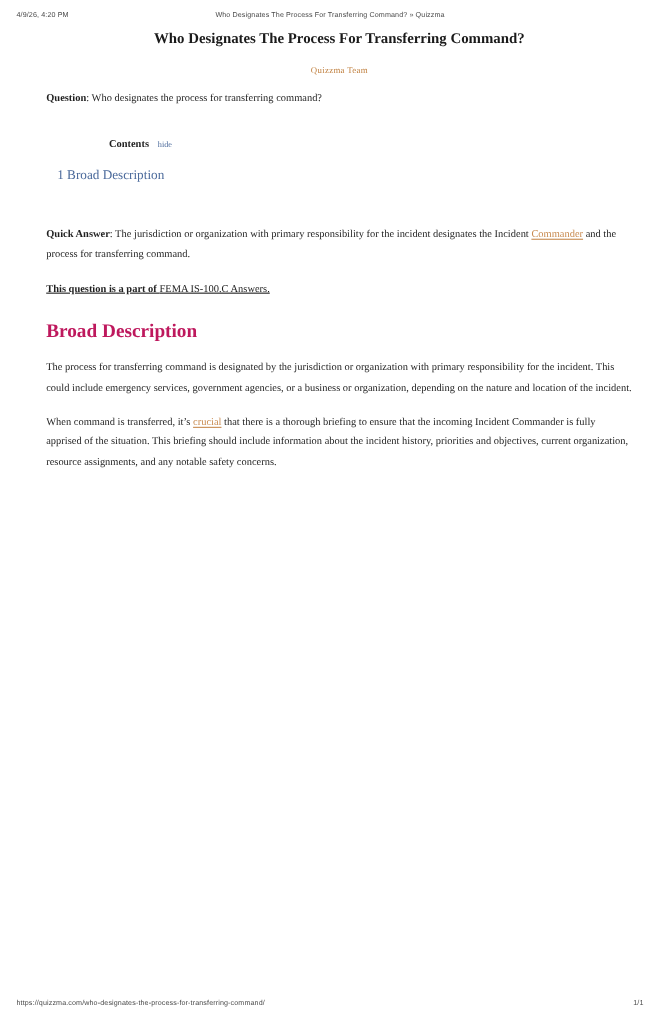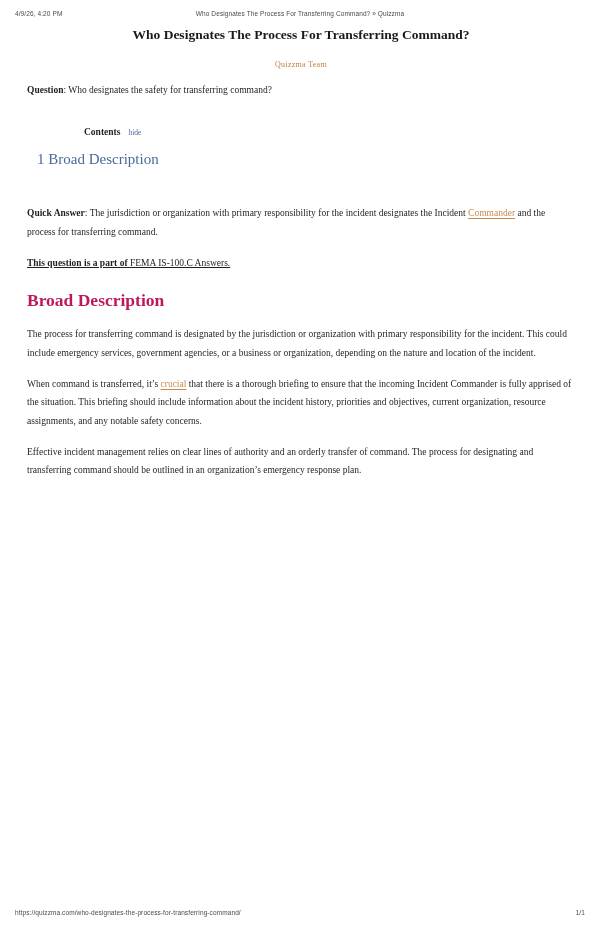--- a/index.html
+++ b/index.html
@@ -27,21 +27,21 @@
   .print-header .ph-date { position: absolute; left: 0; top: 0; }
   .print-header .ph-title { position: absolute; left: 0; right: 0; top: 0; text-align: center; }
   .print-footer { bottom: 8px; height: 10px; }
   .print-footer .pf-url { position: absolute; left: 0; top: 0; }
   .print-footer .pf-page { position: absolute; right: 0; top: 0; }
 
   
   .article {
     position: absolute;
     top: 24px;
-    left: 27px;
+    left: 42px;
     right: 25px;
   }
   .article-title {
     text-align: center;
     font-size: 13.5px;
     font-weight: bold;
     color: #1a1a1a;
     margin-top: 3px;
   }
   .byline {
@@ -69,21 +69,21 @@
   .toc-head .toc-title { font-weight: bold; color: #1f1f1f; padding-left: 47px; }
   .toc-head .toc-toggle {
     font-size: 7.5px;
     color: #4b6a9b;
     text-decoration: none;
     margin-left: 8px;
   }
   .toc-list { list-style: none; margin-top: 13px; }
   .toc-list li { margin-bottom: 10px; }
   .toc-list a {
-    font-size: 15px;
+    font-size: 12px;
     color: #4b6a9b;
     text-decoration: none;
   }
 
   p.body-text {
     font-size: 9.5px;
     line-height: 18.7px;
     margin-bottom: 12px;
     color: #1f1f1f;
   }
@@ -112,41 +112,40 @@
 </header>
 
 <main class="article">
 
   <h1 class="article-title">Who Designates The Process For Transferring Command?</h1>
 
   <div class="byline">
     <a href="#">Quizzma Team</a>
   </div>
 
-  <p class="question-line"><b>Question</b><span>: Who designates the safety for transferring command?</span></p>
+  <p class="question-line"><b>Question</b><span>: Who designates the process for transferring command?</span></p>
 
   <nav class="toc">
     <div class="toc-head">
       <span class="toc-title">Contents</span><a href="#" class="toc-toggle">hide</a>
     </div>
     <ul class="toc-list">
       <li><a href="#">1 Broad Description</a></li>
     </ul>
   </nav>
 
   <p class="body-text"><b>Quick Answer</b><span>: The jurisdiction or organization with primary responsibility for the incident designates the Incident </span><a href="#" class="inline-link">Commander</a><span> and the process for transferring command.</span></p>
 
   <p class="body-text part-of"><b>This question is a part of </b><span>FEMA IS-100.C Answers.</span></p>
 
   <h2 class="section-heading">Broad Description</h2>
 
   <p class="body-text">The process for transferring command is designated by the jurisdiction or organization with primary responsibility for the incident. This could include emergency services, government agencies, or a business or organization, depending on the nature and location of the incident.</p>
 
   <p class="body-text"><span>When command is transferred, it’s </span><a href="#" class="inline-link">crucial</a><span> that there is a thorough briefing to ensure that the incoming Incident Commander is fully apprised of the situation. This briefing should include information about the incident history, priorities and objectives, current organization, resource assignments, and any notable safety concerns.</span></p>
 
-  <p class="body-text">Effective incident management relies on clear lines of authority and an orderly transfer of command. The process for designating and transferring command should be outlined in an organization’s emergency response plan.</p>
 
 </main>
 
 <footer class="print-footer">
   <span class="pf-url">https://quizzma.com/who-designates-the-process-for-transferring-command/</span>
   <span class="pf-page">1/1</span>
 </footer>
 
 </body></html>

